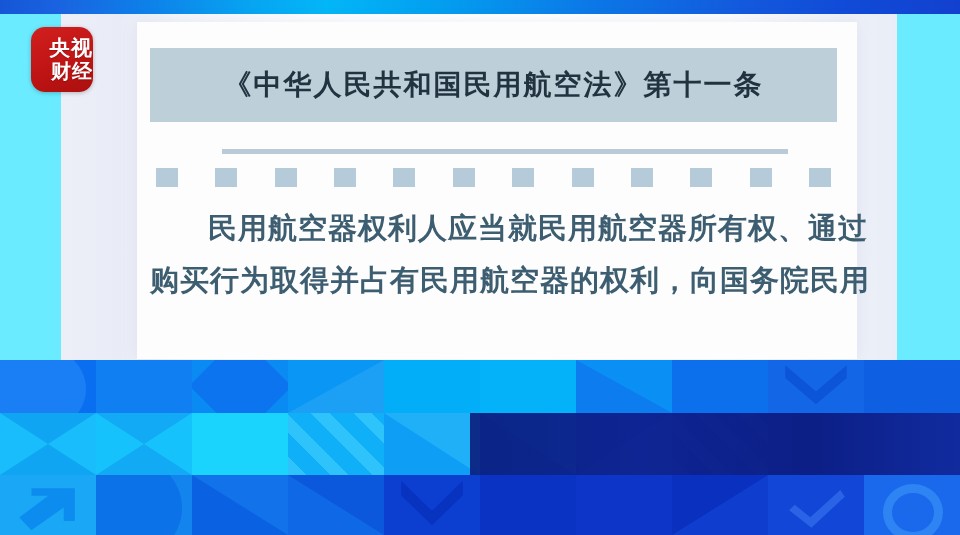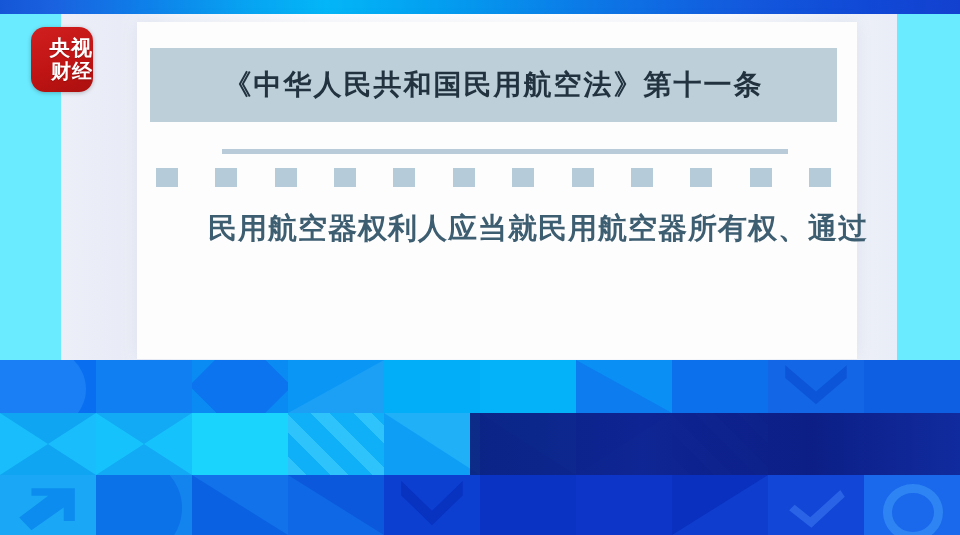--- a/index.html
+++ b/index.html
@@ -196,20 +196,21 @@
         <div class="dash-sq" style="background: rgb(181, 203, 218);"></div>
         <div class="dash-sq" style="background: rgb(181, 203, 218);"></div>
         <div class="dash-sq" style="background: rgb(181, 203, 218);"></div>
         <div class="dash-sq" style="background: rgb(181, 203, 218);"></div>
         <div class="dash-sq" style="background: rgb(181, 203, 218);"></div>
         <div class="dash-sq" style="background: rgb(181, 203, 218);"></div>
       </div>
 
     <div class="card-body">
       <div class="body-line indent">民用航空器权利人应当就民用航空器所有权、通过</div>
+      <div class="body-line">购买行为取得并占有民用航空器的权利，向国务院民用</div>
     </div>
 
   </div>
 
   <div class="logo">
     <div class="logo-line">央视</div>
     <div class="logo-line second">财经</div>
   </div>
 
   <div class="mosaic">

